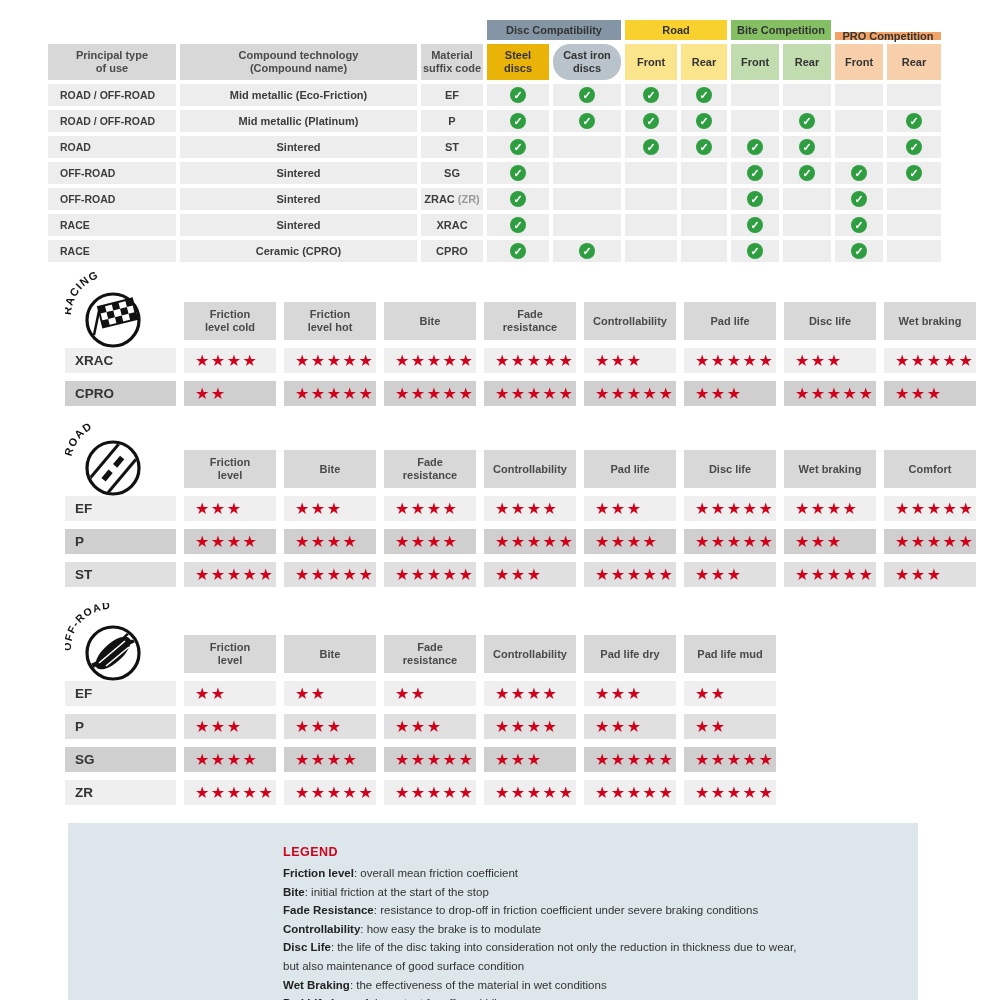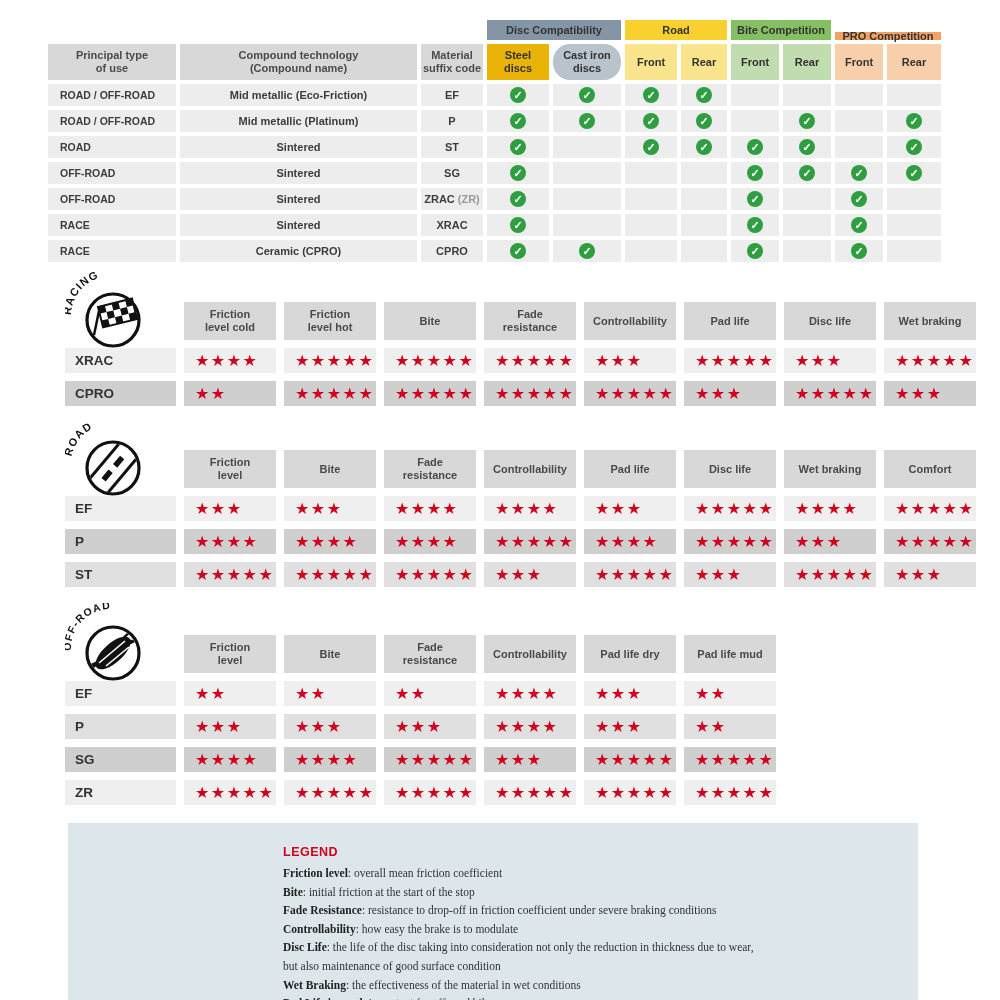--- a/index.html
+++ b/index.html
@@ -40,21 +40,21 @@
           font-size:13.5px;color:#333;}
   .stars{justify-content:flex-start;padding-left:11px;color:var(--star);
          font-size:16px;letter-spacing:1.5px;line-height:1;}
   .light{background:var(--light);} .medium{background:var(--medium);} .dark{background:var(--dark);}
 
   
   .legend{margin:18px 0 0 68px;width:850px;height:213px;background:var(--legendbg);
           padding:22px 30px 0 215px;}
   .legend-title{color:var(--legendred);font-weight:bold;font-size:12.5px;
                 letter-spacing:.5px;margin-bottom:5px;}
-  .litem{font-size:11.5px;line-height:18.6px;color:#333;font-family:Liberation Serif, serif;}
+  .litem{font-size:11.5px;line-height:18.6px;color:#333;}
   .lterm{font-weight:bold;color:#222;}
 </style>
 </head>
 <body>
 
 <div class="page">
   <div id="compat-table" class="compat">
       <div class="cell spacer"></div>
       <div class="cell spacer"></div>
       <div class="cell spacer"></div>

